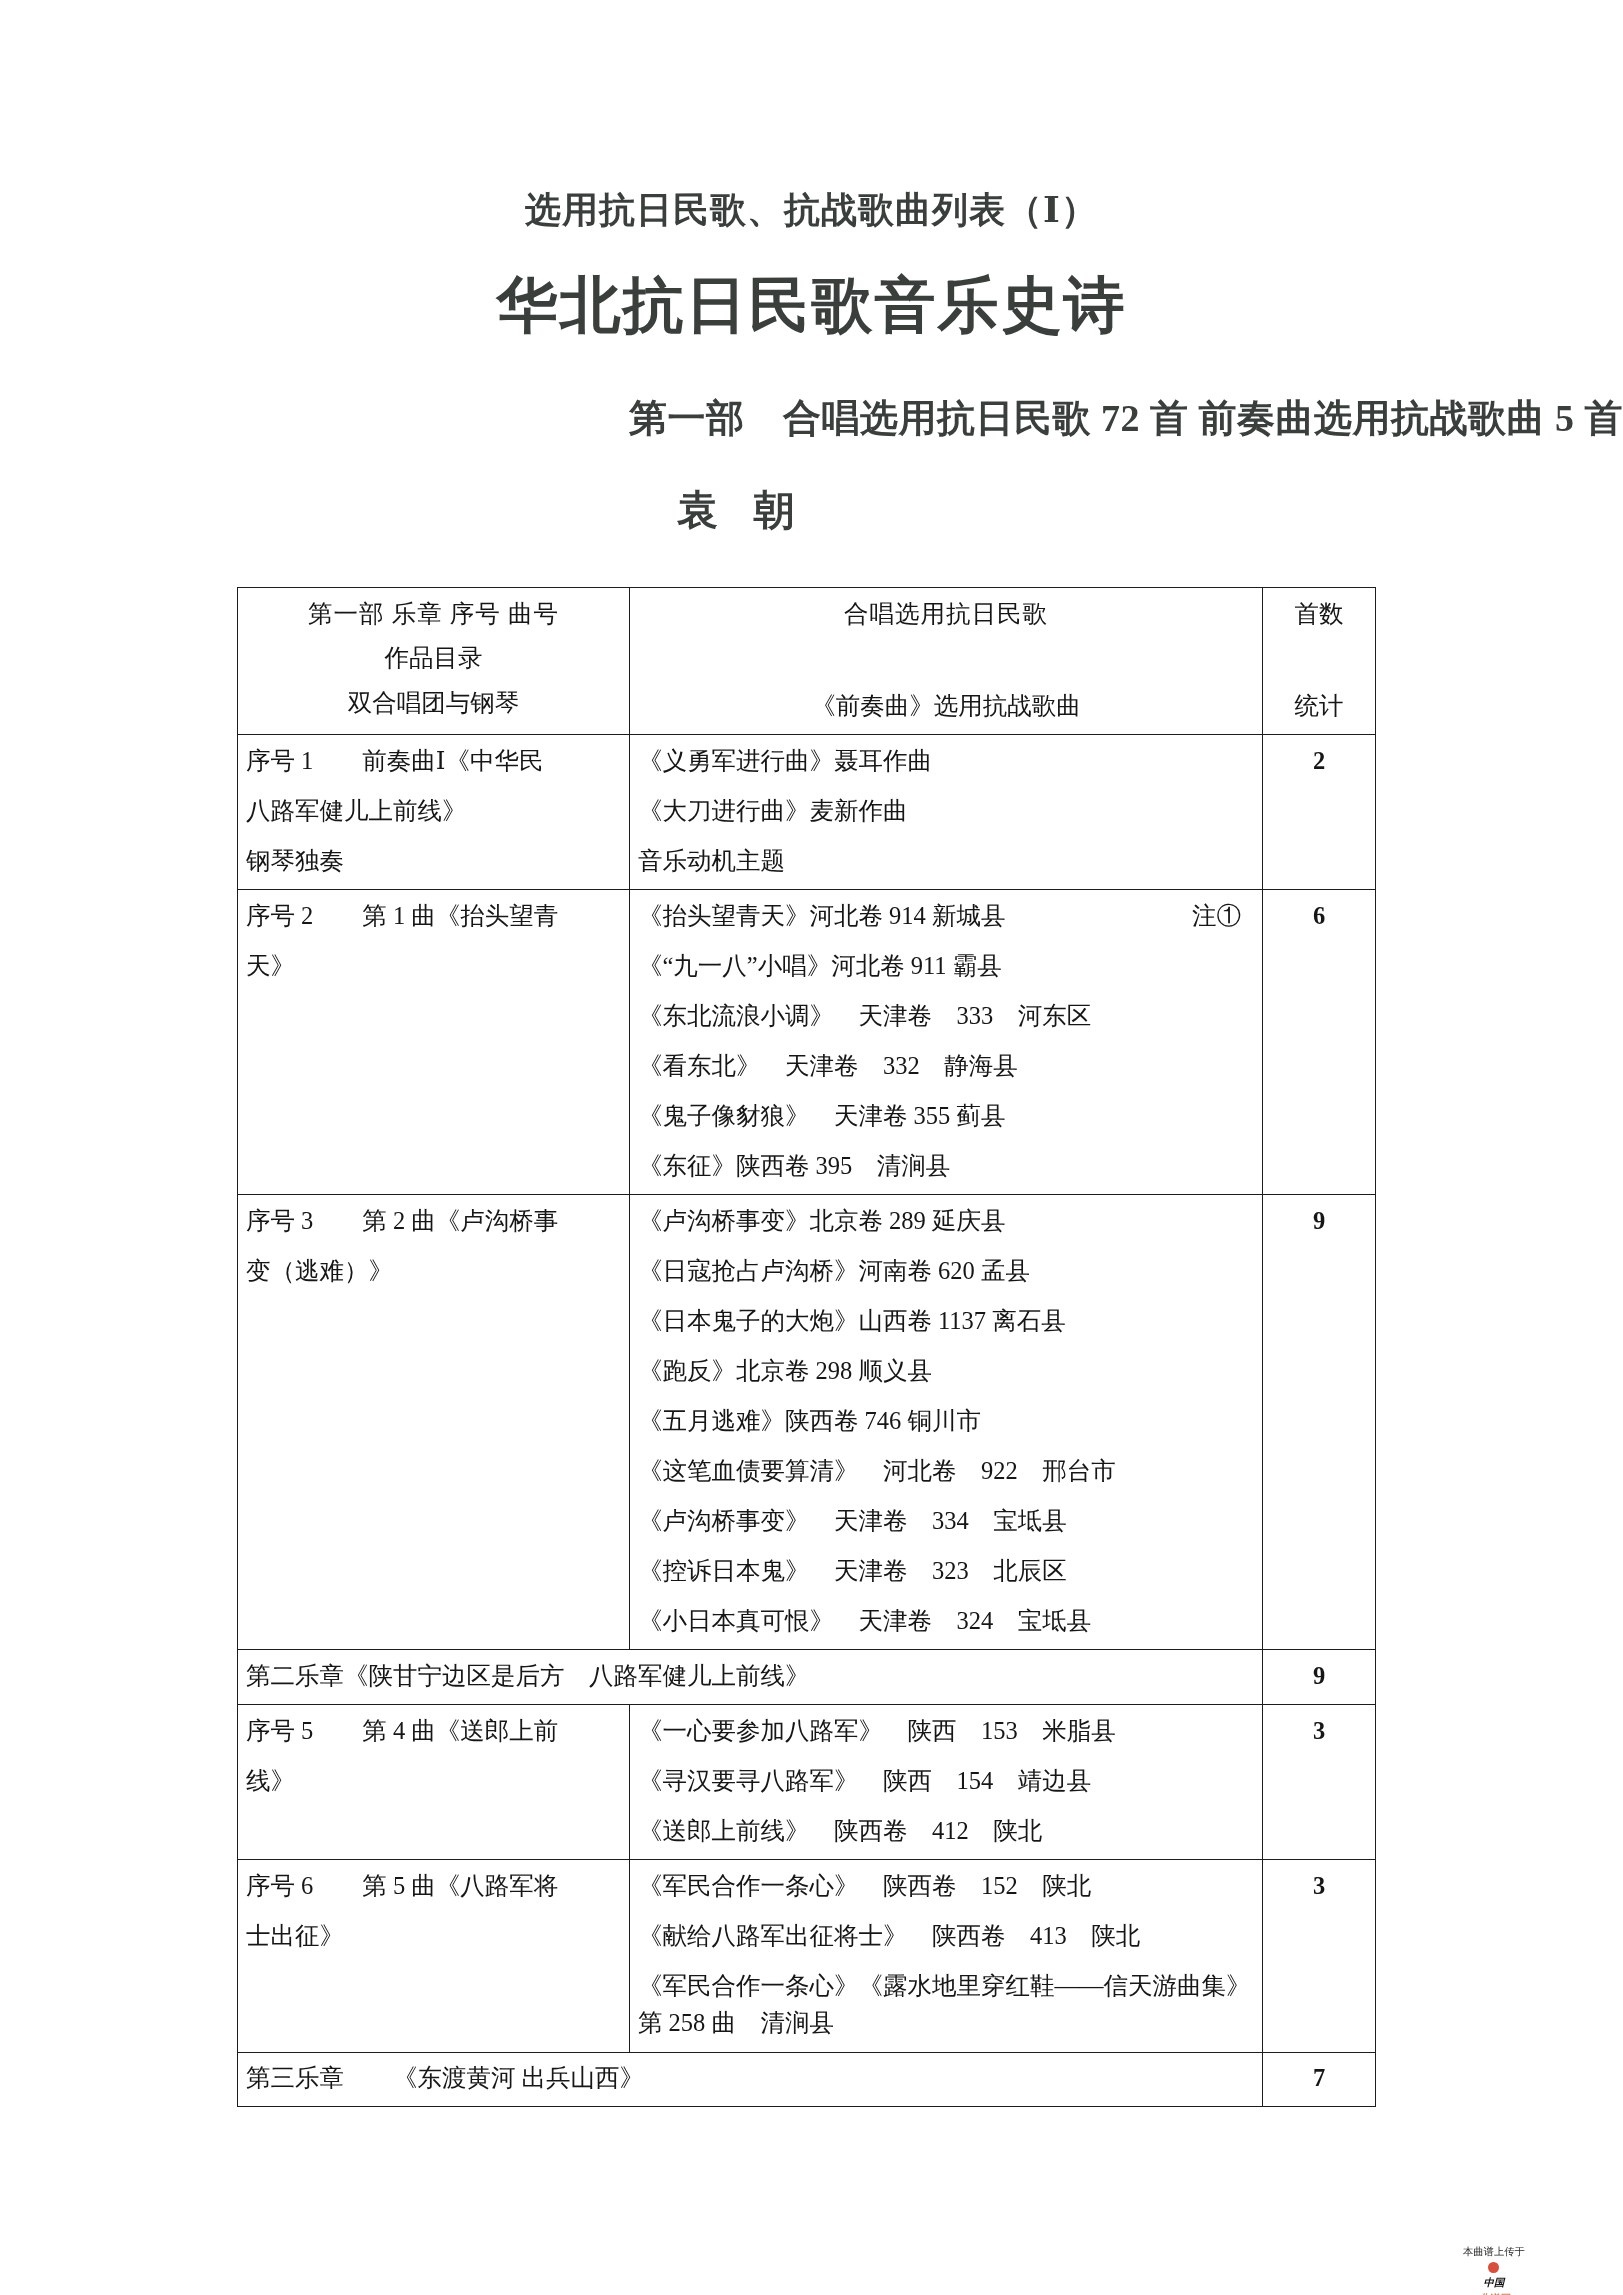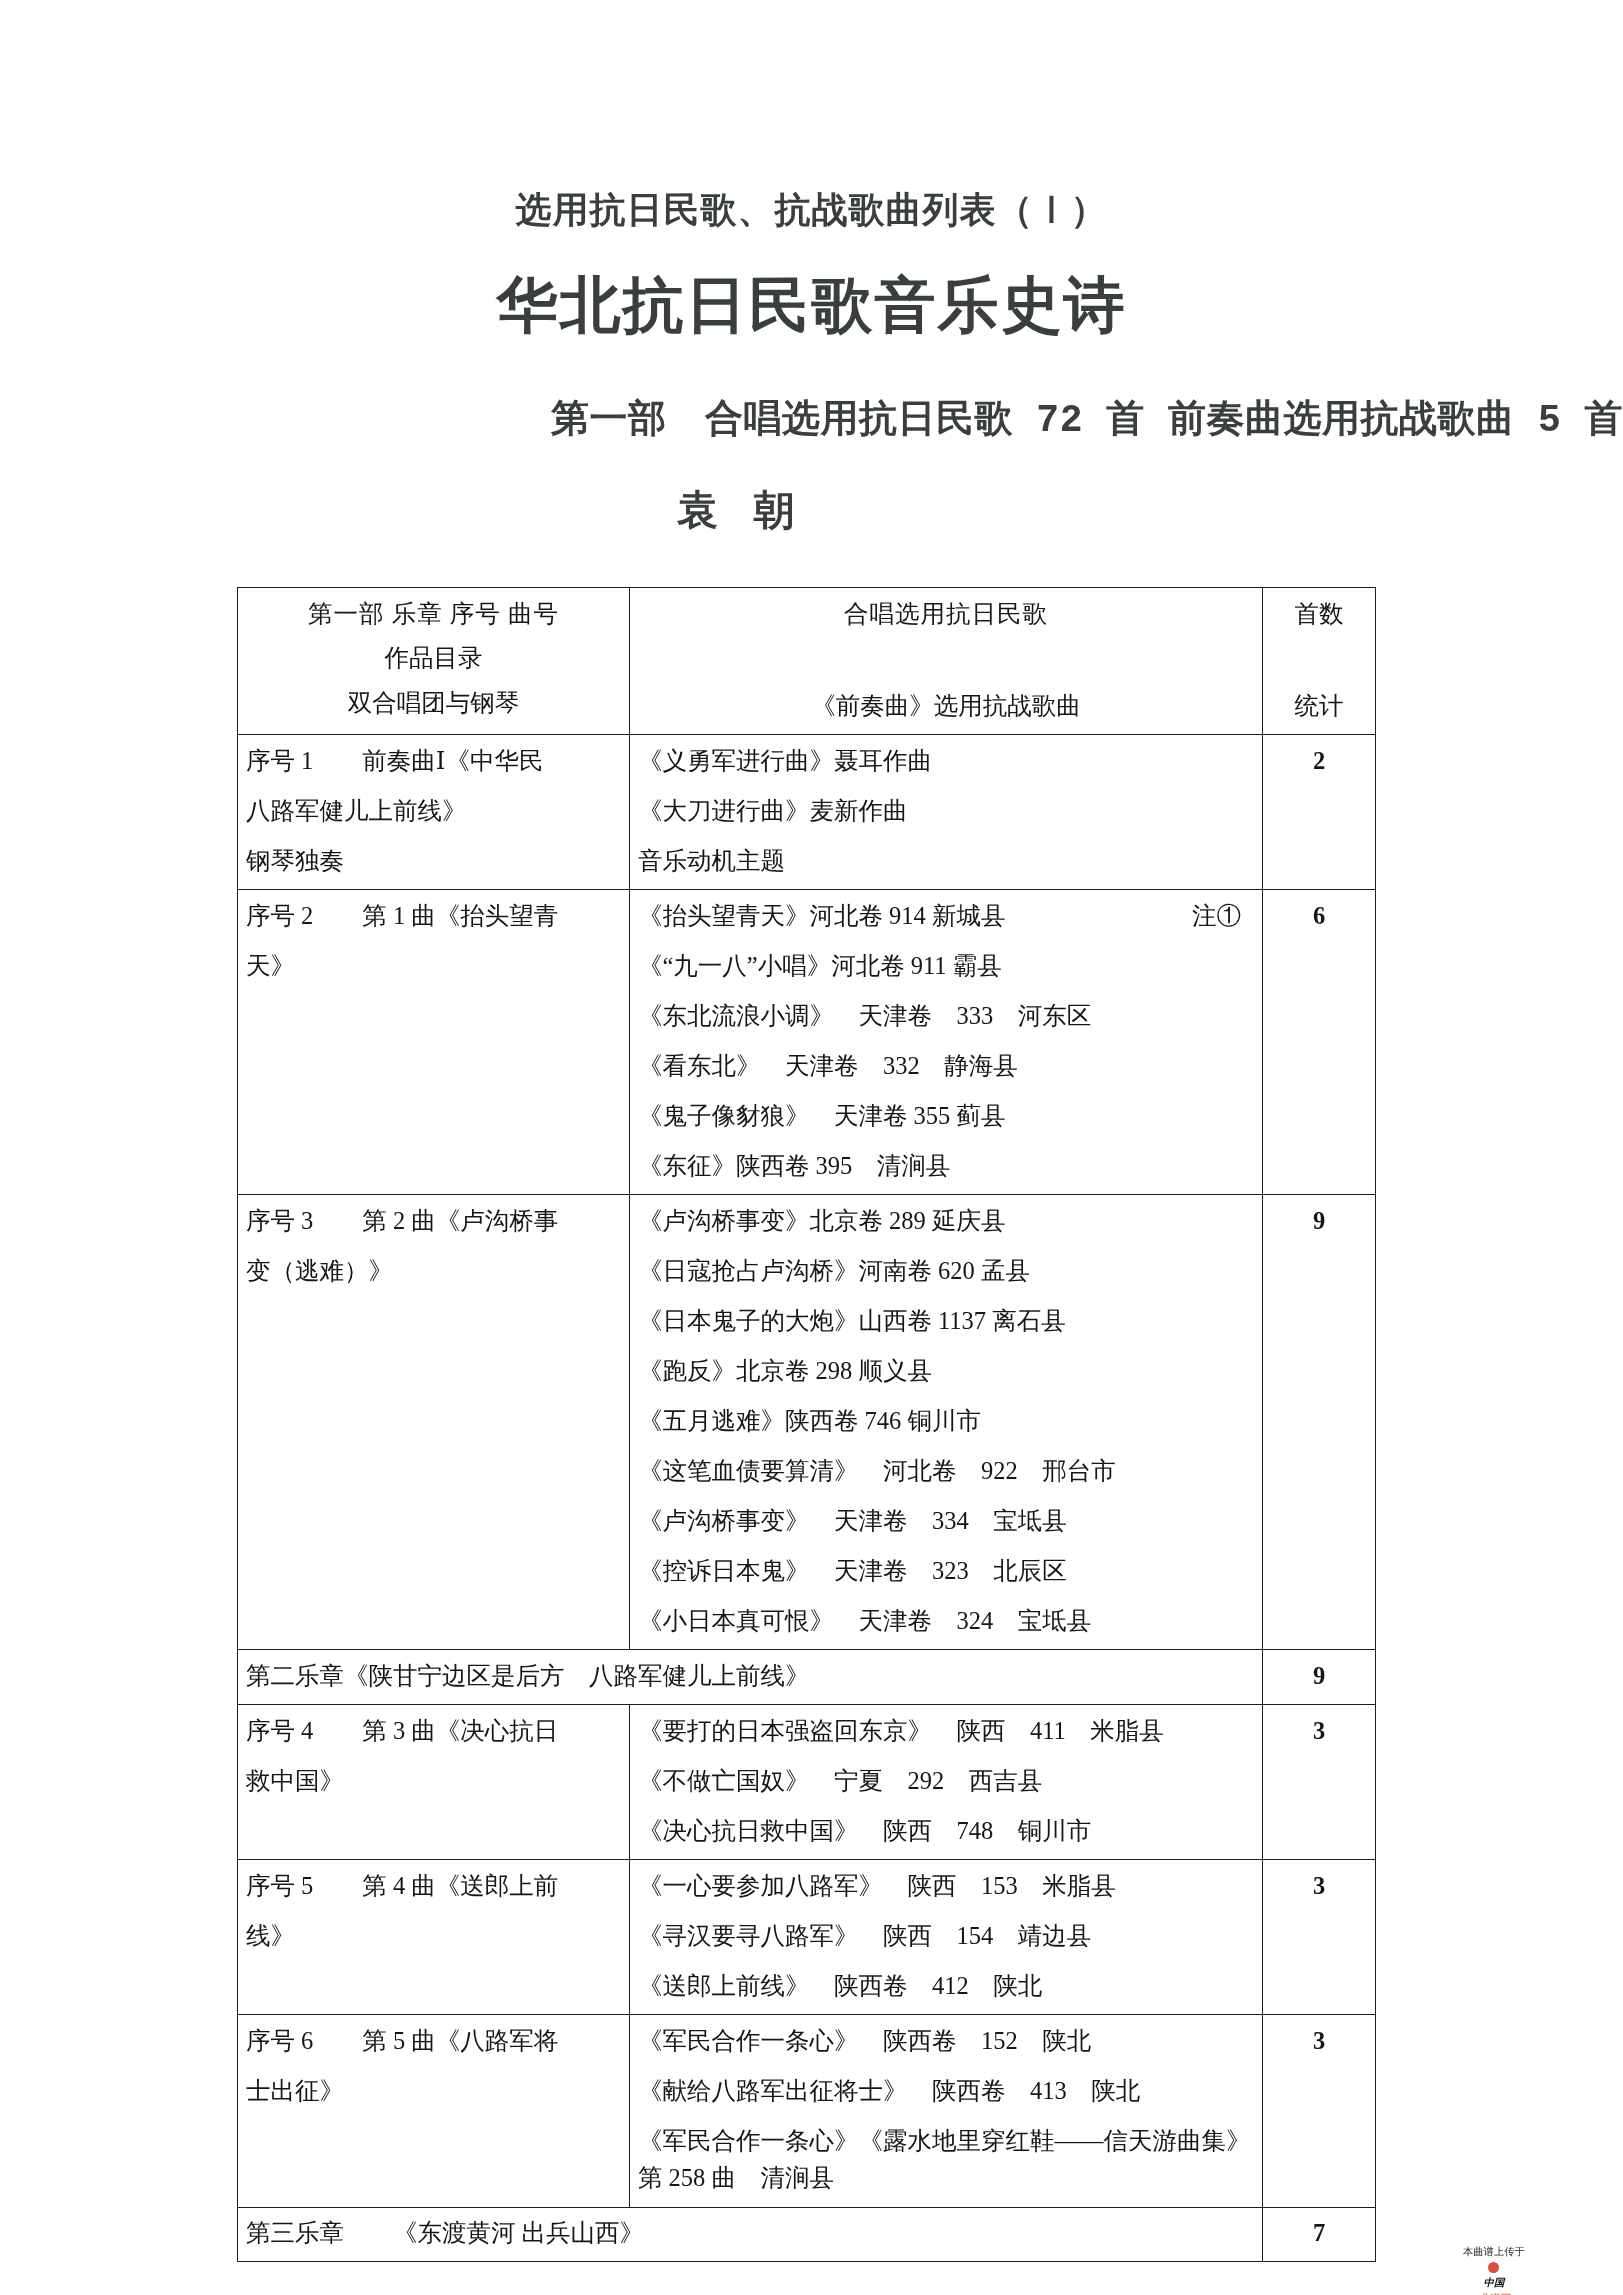--- a/index.html
+++ b/index.html
@@ -19,21 +19,20 @@
     background: #ffffff;
     overflow: hidden;
   }
 
   
   .doc-head {
     position: absolute;
     left: 0;
     width: 1623px;
     text-align: center;
-    font-family: Liberation Mono, monospace;
   }
   .line-title {
     top: 186px;
     font-size: 36px;
     font-weight: 700;
     letter-spacing: 1px;
     color: #3a3f3c;
   }
   .main-title {
     top: 265px;
@@ -235,32 +234,20 @@
             <p>《小日本真可恨》　天津卷　324　宝坻县</p>
           </td>
           <td class="count-cell">9</td>
         </tr>
         <tr>
           <td class="movement-cell" colspan="2">第二乐章《陕甘宁边区是后方　八路军健儿上前线》</td>
           <td class="count-cell">9</td>
         </tr>
         <tr>
           <td class="left-cell">
-            <p>序号 4　　第 3 曲《决心抗日</p>
-            <p>救中国》</p>
-          </td>
-          <td class="mid-cell">
-            <p>《要打的日本强盗回东京》　陕西　411　米脂县</p>
-            <p>《不做亡国奴》　宁夏　292　西吉县</p>
-            <p>《决心抗日救中国》　陕西　748　铜川市</p>
-          </td>
-          <td class="count-cell">3</td>
-        </tr>
-        <tr>
-          <td class="left-cell">
             <p>序号 5　　第 4 曲《送郎上前</p>
             <p>线》</p>
           </td>
           <td class="mid-cell">
             <p>《一心要参加八路军》　陕西　153　米脂县</p>
             <p>《寻汉要寻八路军》　陕西　154　靖边县</p>
             <p>《送郎上前线》　陕西卷　412　陕北</p>
           </td>
           <td class="count-cell">3</td>
         </tr>

